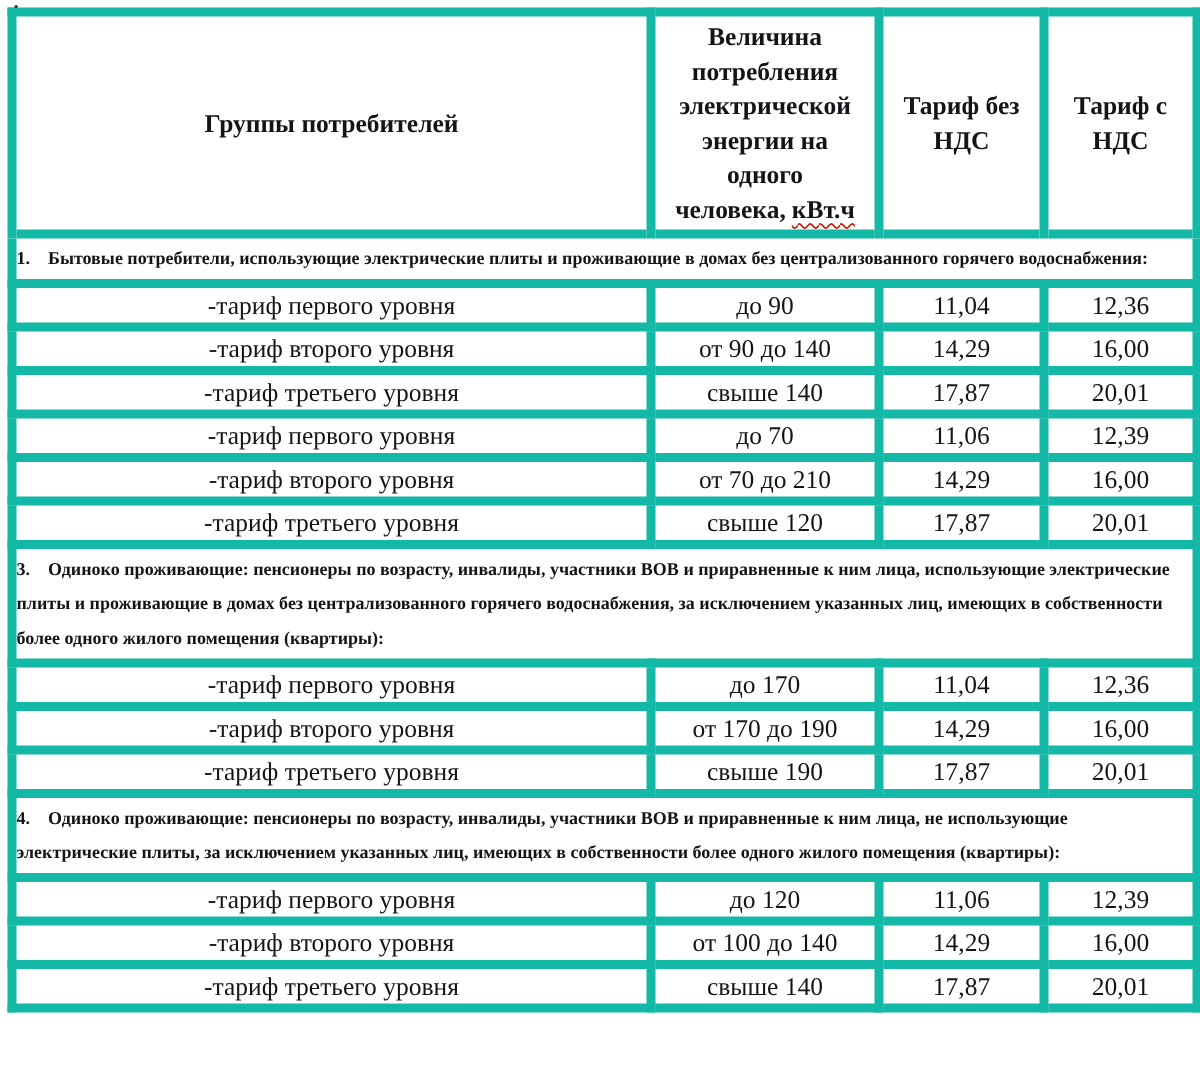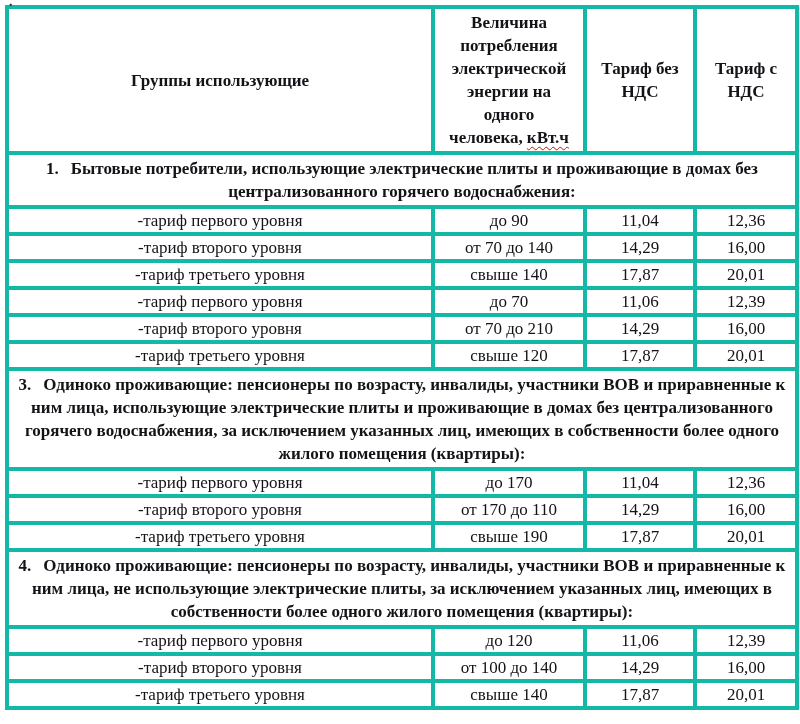--- a/index.html
+++ b/index.html
@@ -31,21 +31,21 @@
     border-collapse: collapse;
     table-layout: fixed;
     width: 790px;
     margin-left: 5px;
   }
   col.c1 { width: 426px; }
   col.c2 { width: 152px; }
   col.c3 { width: 110px; }
   col.c4 { width: 102px; }
   th, td {
-    border: 4px solid #14b8a6;
+    border: 6px solid #14b8a6;
     vertical-align: middle;
     overflow: hidden;
   }
   thead th {
     font-weight: bold;
     font-size: 17px;
     line-height: 23px;
     text-align: center;
     height: 138px;
     padding: 2px 5px;
@@ -54,23 +54,22 @@
   .misspelled {
     text-decoration: underline;
     text-decoration-style: wavy;
     text-decoration-color: #cc1100;
     text-decoration-thickness: 1px;
     text-underline-offset: 3px;
     margin-left: 4px;
   }
   tr.section-row td {
     font-weight: bold;
-    font-size: 17px;
+    font-size: 12px;
     line-height: 23px;
-    text-align: center;
     padding: 2px 0;
   }
   .section-number {
     margin-right: 12px;
   }
   tr.data-row td {
     font-size: 17px;
     line-height: 21px;
     height: 23px;
     padding: 0 6px;
@@ -86,39 +85,39 @@
 
   <table class="tariff-table">
     <colgroup>
       <col class="c1">
         <col class="c2">
         <col class="c3">
         <col class="c4">
     </colgroup>
     <thead>
       <tr>
-        <th>Группы использующие</th>
+        <th>Группы потребителей</th>
         <th><span>Величина потребления электрической энергии на одного человека,</span><span class="misspelled">кВт.ч</span></th>
         <th>Тариф без НДС</th>
         <th>Тариф с НДС</th>
       </tr>
     </thead>
     <tbody>
         <tr class="section-row">
           <td colspan="4"><span class="section-number">1.</span><span>Бытовые потребители, использующие электрические плиты и проживающие в домах без централизованного горячего водоснабжения:</span></td>
         </tr>
         <tr class="data-row">
           <td class="cell-label">-тариф первого уровня</td>
           <td class="cell-value">до 90</td>
           <td class="cell-value">11,04</td>
           <td class="cell-value">12,36</td>
         </tr>
         <tr class="data-row">
           <td class="cell-label">-тариф второго уровня</td>
-          <td class="cell-value">от 70 до 140</td>
+          <td class="cell-value">от 90 до 140</td>
           <td class="cell-value">14,29</td>
           <td class="cell-value">16,00</td>
         </tr>
         <tr class="data-row">
           <td class="cell-label">-тариф третьего уровня</td>
           <td class="cell-value">свыше 140</td>
           <td class="cell-value">17,87</td>
           <td class="cell-value">20,01</td>
         </tr>
         <tr class="data-row">
@@ -143,21 +142,21 @@
           <td colspan="4"><span class="section-number">3.</span><span>Одиноко проживающие: пенсионеры по возрасту, инвалиды, участники ВОВ и приравненные к ним лица, использующие электрические плиты и проживающие в домах без централизованного горячего водоснабжения, за исключением указанных лиц, имеющих в собственности более одного жилого помещения (квартиры):</span></td>
         </tr>
         <tr class="data-row">
           <td class="cell-label">-тариф первого уровня</td>
           <td class="cell-value">до 170</td>
           <td class="cell-value">11,04</td>
           <td class="cell-value">12,36</td>
         </tr>
         <tr class="data-row">
           <td class="cell-label">-тариф второго уровня</td>
-          <td class="cell-value">от 170 до 110</td>
+          <td class="cell-value">от 170 до 190</td>
           <td class="cell-value">14,29</td>
           <td class="cell-value">16,00</td>
         </tr>
         <tr class="data-row">
           <td class="cell-label">-тариф третьего уровня</td>
           <td class="cell-value">свыше 190</td>
           <td class="cell-value">17,87</td>
           <td class="cell-value">20,01</td>
         </tr>
         <tr class="section-row">

